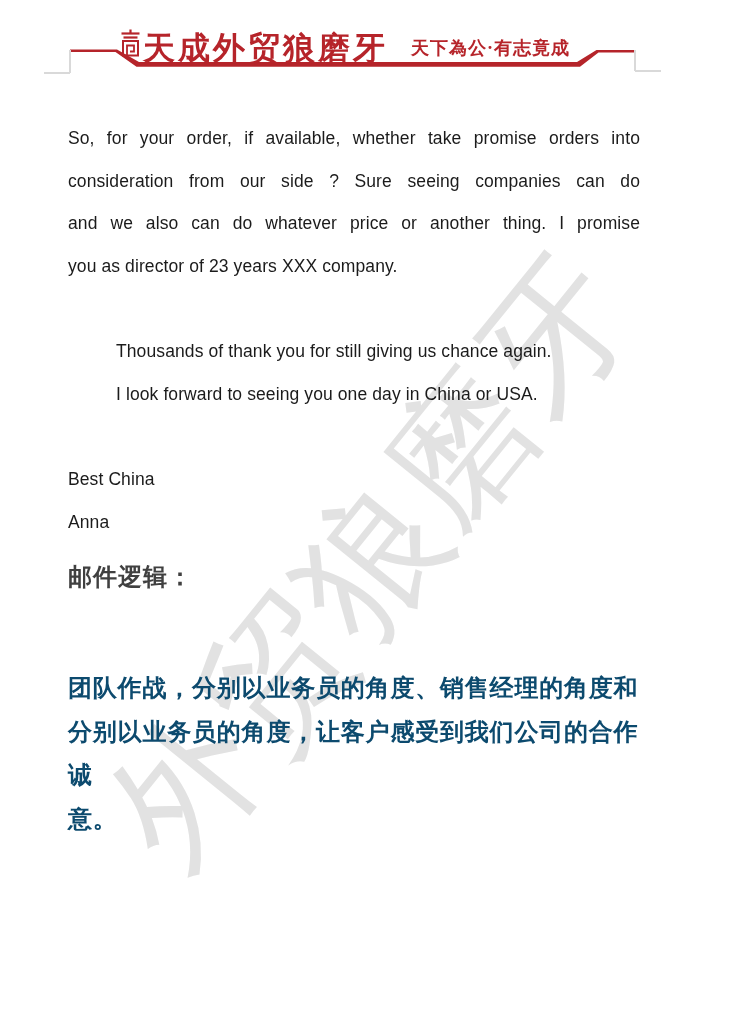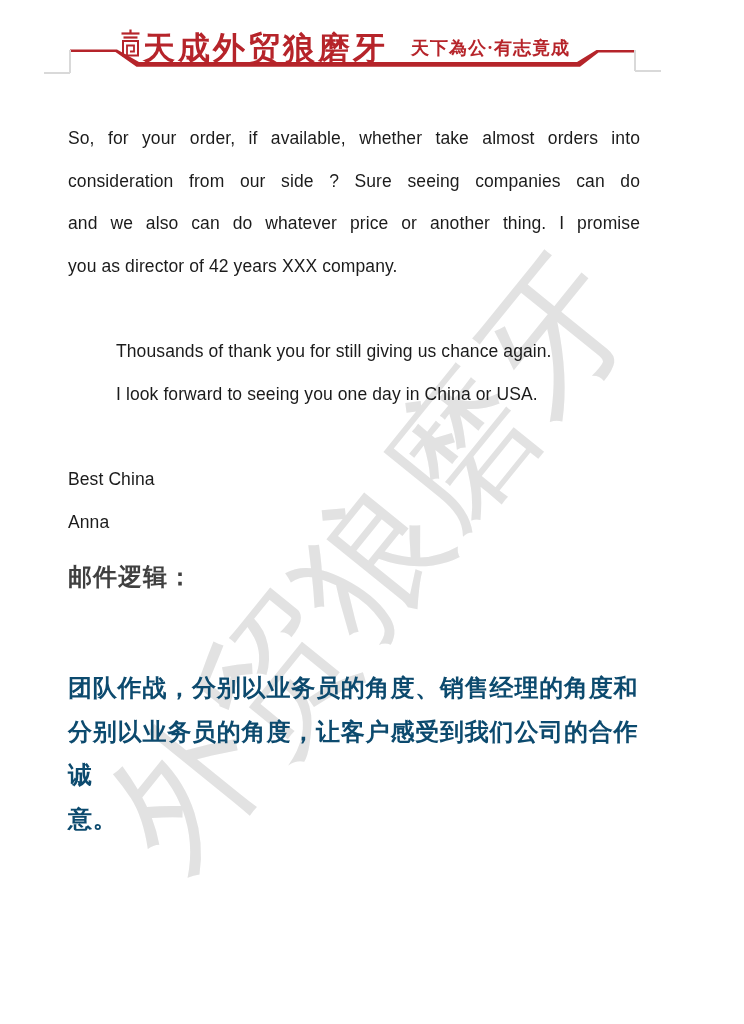--- a/index.html
+++ b/index.html
@@ -108,24 +108,24 @@
 
     <div class="crop lv"></div>
     <div class="crop lh"></div>
     <div class="crop rv"></div>
     <div class="crop rh"></div>
   </div>
 
   <div class="content">
 
     <div class="en" id="para1">
-      <div class="jline">So, for your order, if available, whether take almost orders into</div>
+      <div class="jline">So, for your order, if available, whether take promise orders into</div>
       <div class="jline">consideration from our side ? Sure seeing companies can do</div>
       <div class="jline">and we also can do whatever price or another thing. I promise</div>
-      <div>you as director of 42 years XXX company.</div>
+      <div>you as director of 23 years XXX company.</div>
     </div>
 
     <div class="en" id="para2">
       <div>Thousands of thank you for still giving us chance again.</div>
       <div>I look forward to seeing you one day in China or USA.</div>
     </div>
 
     <div class="en" id="closing">
       <div>Best China</div>
       <div>Anna</div>

